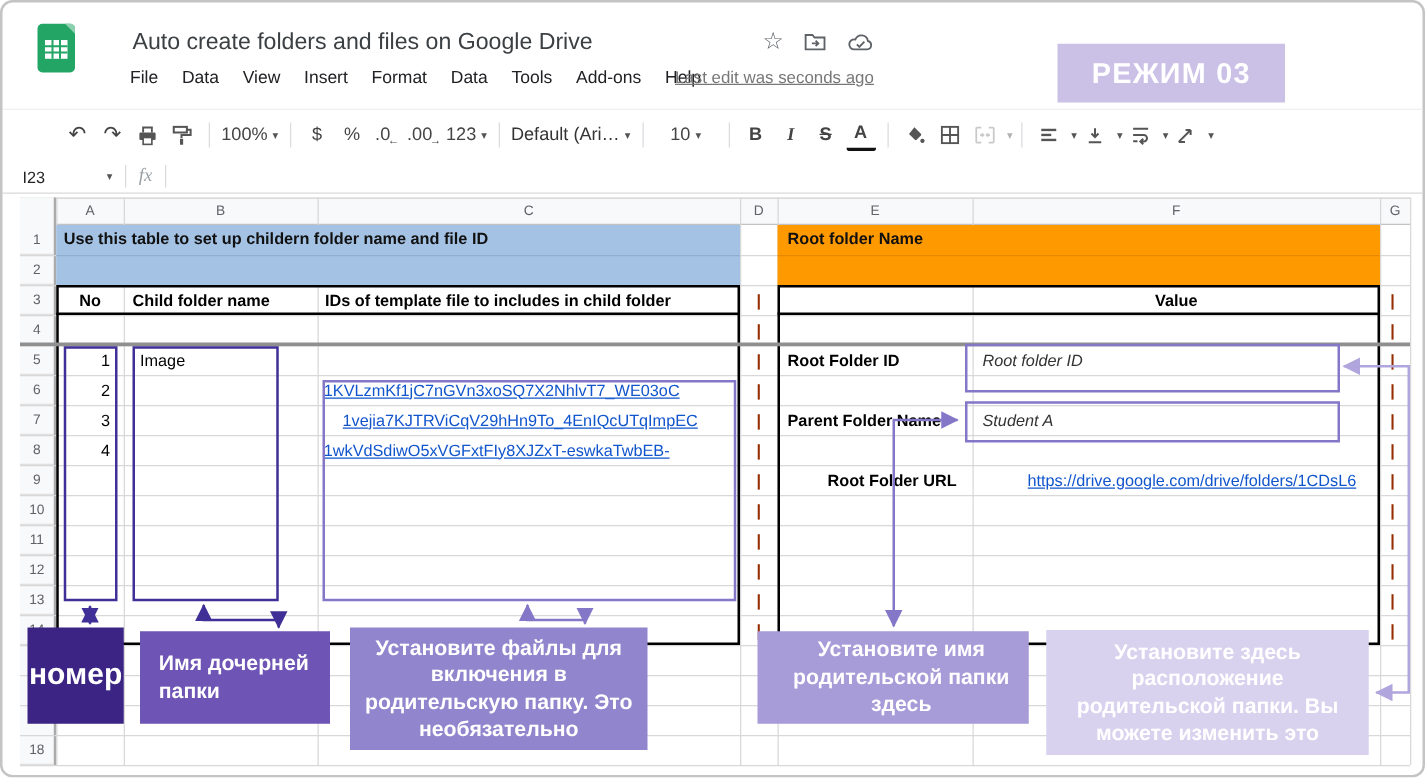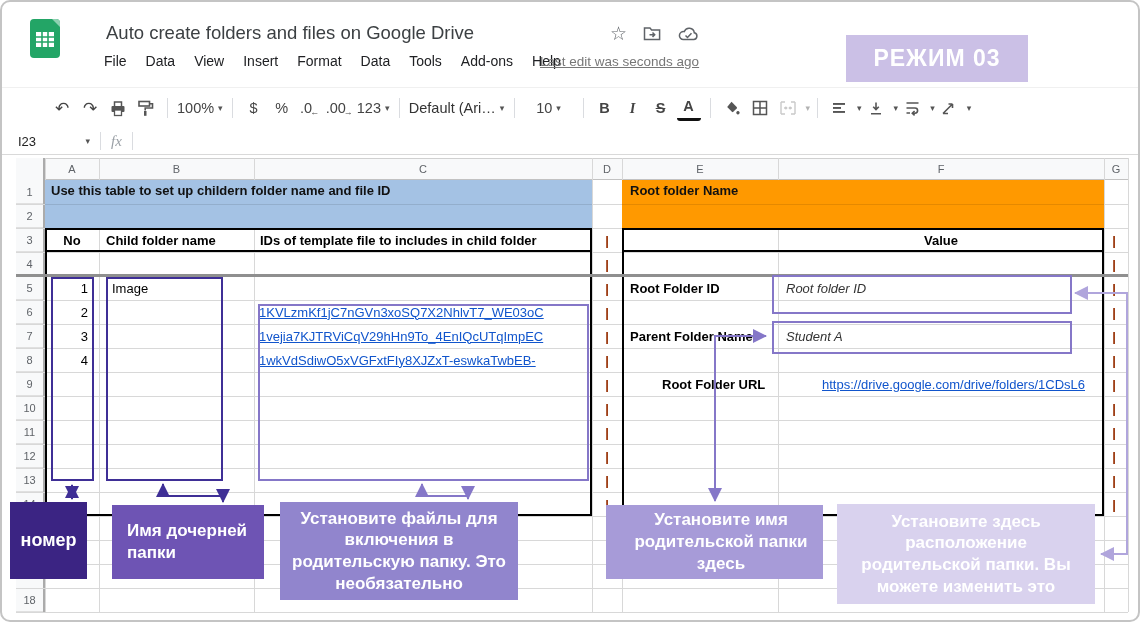--- a/index.html
+++ b/index.html
@@ -339,39 +339,39 @@
     <div class="cell bold" style="left:104px;top:226px;width:148px;">Child folder name</div>
     <div class="cell bold" style="left:258px;top:226px;width:330px;">IDs of template file to includes in child folder</div>
     <div class="cell bold center" style="left:776px;top:226px;width:326px;">Value</div>
 
     <div class="cell right" style="left:43px;top:274px;width:43px;">1</div>
     <div class="cell right" style="left:43px;top:298px;width:43px;">2</div>
     <div class="cell right" style="left:43px;top:322px;width:43px;">3</div>
     <div class="cell right" style="left:43px;top:346px;width:43px;">4</div>
     <div class="cell" style="left:110px;top:274px;width:140px;">Image</div>
     <div class="cell clip link" style="left:257px;top:298px;width:331px;">1KVLzmKf1jC7nGVn3xoSQ7X2NhlvT7_WE03oC</div>
-    <div class="cell clip link" style="left:257px;top:322px;width:331px;">1vejia7KJTRViCqV29hHn9To_4EnIQcUTqImpEC</div>
+    <div class="cell clip link" style="left:272px;top:322px;width:331px;">1vejia7KJTRViCqV29hHn9To_4EnIQcUTqImpEC</div>
     <div class="cell clip link" style="left:257px;top:346px;width:331px;">1wkVdSdiwO5xVGFxtFIy8XJZxT-eswkaTwbEB-</div>
 
     <div class="cell bold" style="left:628px;top:274px;width:146px;">Root Folder ID</div>
     <div class="cell italic" style="left:784px;top:274px;width:316px;">Root folder ID</div>
     <div class="cell bold" style="left:628px;top:322px;width:146px;">Parent Folder Name</div>
     <div class="cell italic" style="left:784px;top:322px;width:316px;">Student A</div>
     <div class="cell bold" style="left:660px;top:370px;width:146px;">Root Folder URL</div>
     <div class="cell clip link" style="left:820px;top:370px;width:316px;">https://drive.google.com/drive/folders/1CDsL6</div>
 
     <div class="frozen"></div>
 
     <div class="obox dark" style="left:49px;top:275px;width:43px;height:204px;"></div>
     <div class="obox dark" style="left:104px;top:275px;width:117px;height:204px;"></div>
     <div class="obox" style="left:256px;top:302px;width:331px;height:177px;"></div>
     <div class="obox" style="left:770px;top:273px;width:300px;height:39px;"></div>
     <div class="obox" style="left:770px;top:319px;width:300px;height:33px;"></div>
 
-    <div class="ann" style="left:8px;top:500px;width:77px;height:77px;background:var(--box-dark);font-size:18px;">номер</div>
+    <div class="ann" style="left:20px;top:500px;width:77px;height:77px;background:var(--box-dark);font-size:24px;">номер</div>
     <div class="ann left" style="left:110px;top:503px;width:152px;height:74px;background:var(--box-mid);">Имя дочерней папки</div>
     <div class="ann" style="left:278px;top:500px;width:238px;height:98px;background:var(--box-light);">Установите файлы для включения в родительскую папку. Это необязательно</div>
     <div class="ann" style="left:604px;top:503px;width:217px;height:74px;background:var(--box-lighter);padding-left:21px;">Установите имя родительской папки здесь</div>
     <div class="ann" style="left:835px;top:502px;width:258px;height:100px;background:var(--box-lightest);">Установите здесь расположение родительской папки. Вы можете изменить это</div>
 
     <svg id="arrows" width="1140" height="622" viewBox="0 0 1140 622">
       <defs>
         <marker id="mDark" markerWidth="8" markerHeight="8" refX="6.5" refY="3.5" orient="auto-start-reverse">
           <path d="M0,0 L7,3.5 L0,7 z" style="fill:var(--outline-dark);"></path>
         </marker>

